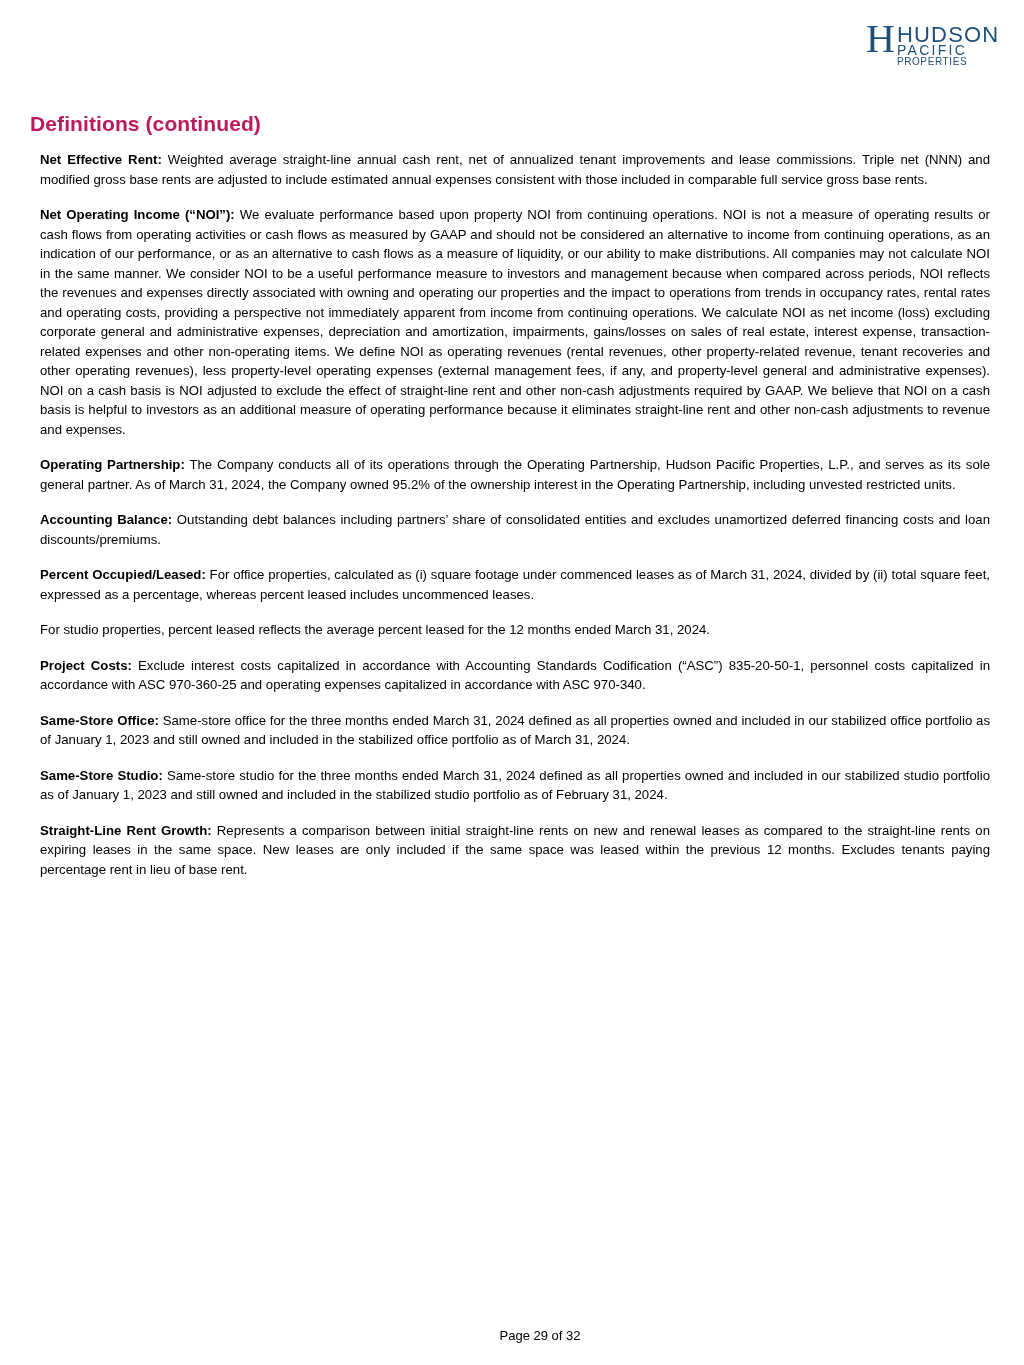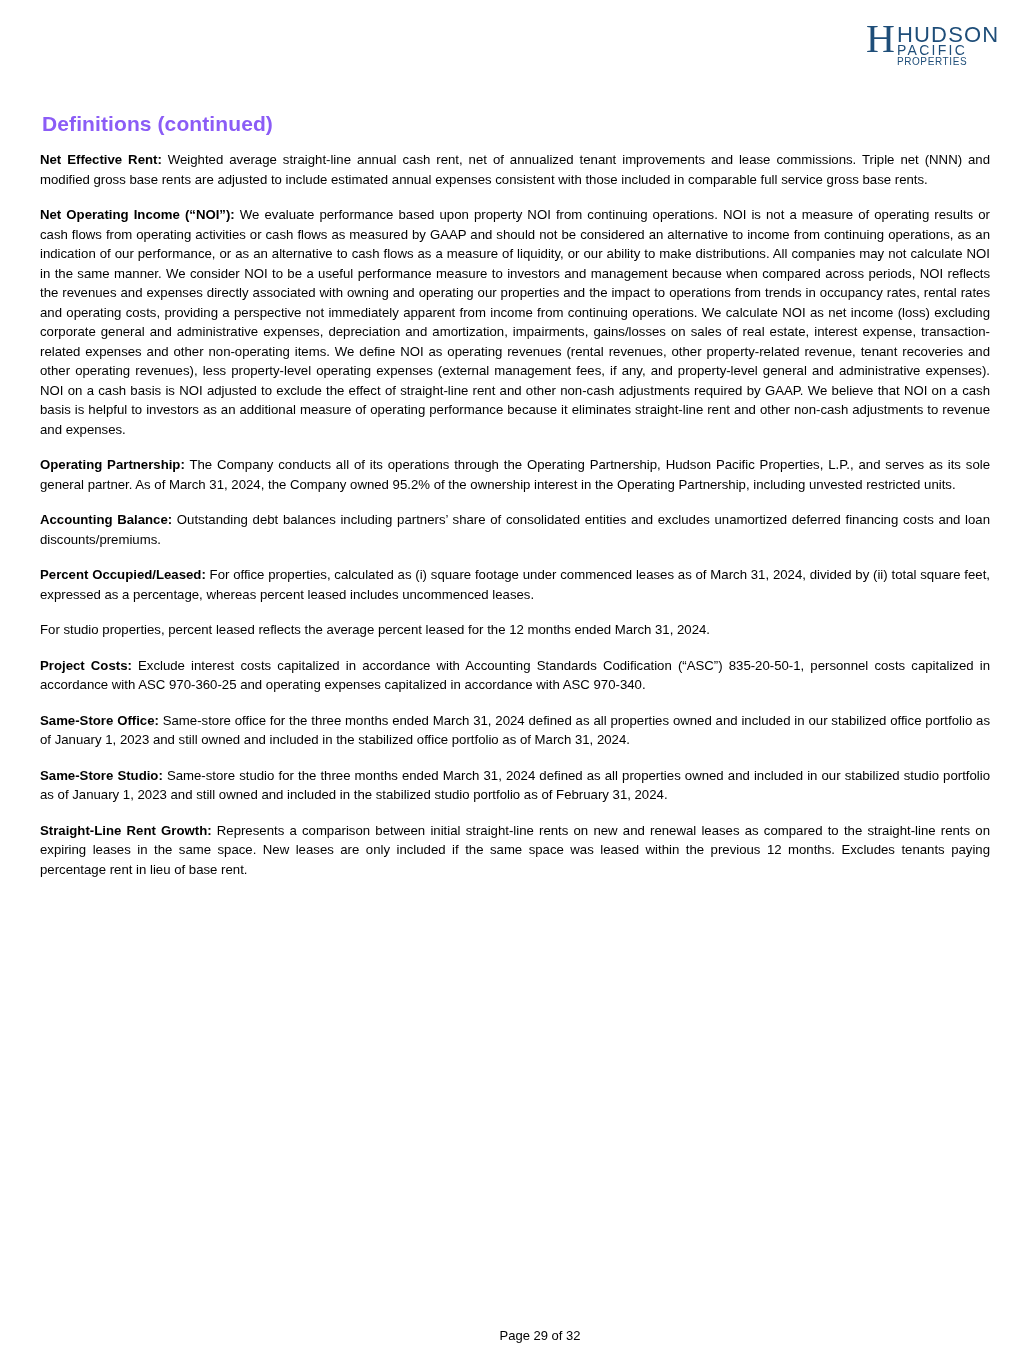--- a/index.html
+++ b/index.html
@@ -63,24 +63,24 @@
     font-size: 10px;
     letter-spacing: 0.6px;
     color: #1F4E79;
     line-height: 12px;
   }
 
   
   .page-title {
     position: absolute;
     top: 112px;
-    left: 42px;
+    left: 30px;
     font-size: 21px;
     font-weight: bold;
-    color: #8b5cf6;
+    color: #be185d;
     letter-spacing: 0.1px;
   }
 
   
   .content {
     position: absolute;
     top: 150px;
     left: 40px;
     width: 950px;
   }

